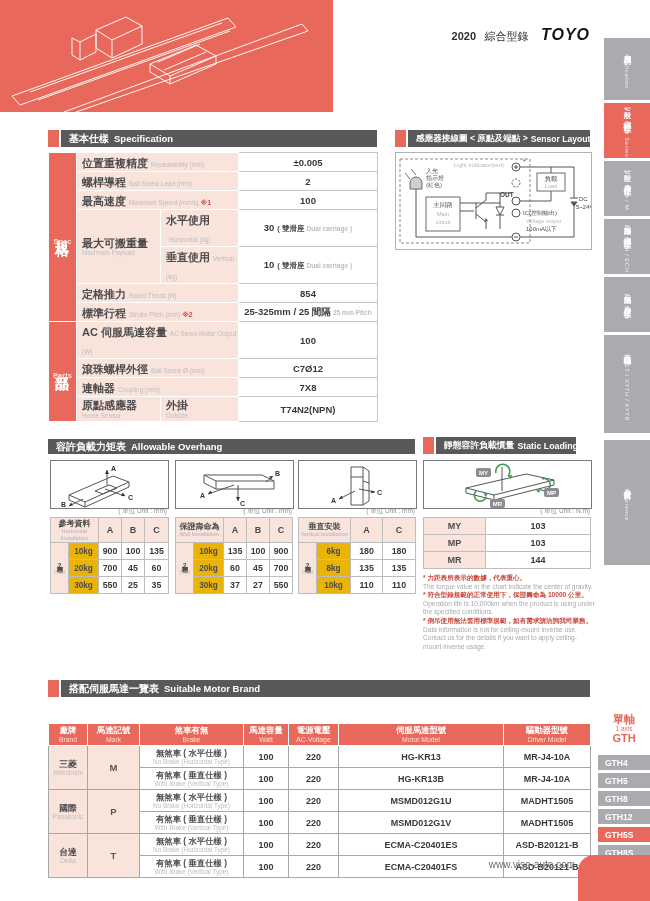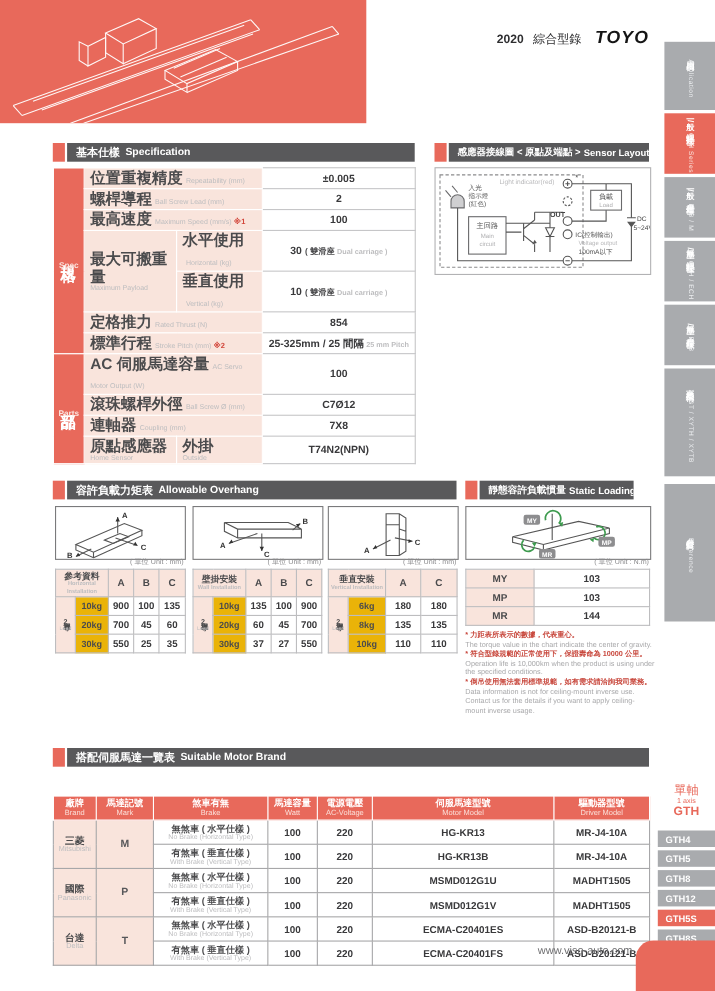--- a/index.html
+++ b/index.html
@@ -30,21 +30,21 @@
   .sec-head .sen{font-size:9.5px;font-weight:700;margin-left:5px;}
 
   
   table{border-collapse:collapse;}
   .spec-table{position:absolute;left:48px;top:152px;width:329px;table-layout:fixed;}
   .spec-table td,.spec-table th{border:1px solid #c6c6c8;padding:0 0 0 5px;height:17px;}
   .spec-table td.value{padding:0;text-align:center;background:#fff;font-size:9.5px;font-weight:700;color:#39393b;}
   .spec-table td.label,.spec-table td.sublabel{background:#F9E4DC;border-color:#fff;border-left-color:#c6c6c8;}
   .spec-table td.label{border-left-color:#fff;}
   .spec-table tr.tall td{height:24px;}
-  .lzh{font-size:14px;font-weight:700;color:#4b4b4d;}
+  .lzh{font-size:11px;font-weight:700;color:#4b4b4d;}
   .len{font-size:6.4px;color:#bdbdbf;margin-left:3px;}
   .mark{font-size:6.8px;color:#D2453A;font-weight:700;margin-left:2px;}
   .stacked .lzh,.stacked .len{display:block;margin-left:0;line-height:1.15;}
   .vnote-zh{font-size:7.5px;font-weight:700;color:#4b4b4d;margin-left:3px;}
   .vnote-en{font-size:6.6px;color:#bdbdbf;margin-left:2px;}
   th.group{background:#E8695B;border-color:#fff;padding:0;}
   .gwrap{display:flex;flex-direction:column;align-items:center;justify-content:center;gap:2px;}
   .gzh{writing-mode:vertical-rl;font-size:14px;font-weight:700;color:#fff;letter-spacing:3px;}
   .gen{font-size:7.5px;color:#fbe3dd;font-weight:700;}
 
@@ -91,21 +91,21 @@
   .motor-table td.brand{background:#F9E4DC;}
   .motor-table td.mk{background:#F9E4DC;font-size:9.5px;font-weight:700;color:#57575a;}
   .bzh{display:block;font-size:8.8px;font-weight:700;color:#4b4b4d;line-height:10px;}
   .ben{display:block;font-size:6.6px;color:#bdbdbf;line-height:8px;}
   .kzh{display:block;font-size:8.4px;font-weight:700;color:#4b4b4d;line-height:10px;}
   .ken{display:block;font-size:6.4px;color:#bdbdbf;line-height:8px;}
   .motor-table td.num,.motor-table td.model{font-size:9px;font-weight:700;color:#39393b;}
 
   
   .series{position:absolute;left:598px;top:714px;width:52px;text-align:center;line-height:1.05;}
-  .series .szh2{display:block;font-size:11px;font-weight:400;color:#E8695B;}
+  .series .szh2{display:block;font-size:11px;font-weight:700;color:#E8695B;}
   .series .sen2{display:block;font-size:6.5px;color:#E8695B;}
   .series .sname{display:block;font-size:11px;font-weight:800;color:#E8695B;margin-top:1px;}
   .mtab{position:absolute;left:598px;width:52px;height:15px;background:#A9ABAE;color:#fff;
         font-size:8.5px;font-weight:700;display:flex;align-items:center;padding-left:7px;box-sizing:border-box;cursor:pointer;}
   .mtab.active{background:#E8695B;}
 
   
   .site{position:absolute;top:859px;right:75px;font-size:10px;color:#6e6e70;}
   .corner{position:absolute;left:578px;top:855px;width:72px;height:46px;background:#E8695B;border-top-left-radius:16px;}
 </style>
@@ -316,21 +316,21 @@
       <path d="M124,14 L178,14 L178,45 M178,53 L178,84 L124,84 M155,14 L155,20 M155,38 L155,48 L124,48" stroke="#555" fill="none"></path>
       <rect x="141" y="20" width="28" height="18" fill="#fff" stroke="#6a6a6c"></rect>
       <text x="155" y="28" font-size="6.5" fill="#555" text-anchor="middle">負載</text>
       <text x="155" y="35" font-size="5.5" fill="#b0b0b2" text-anchor="middle">Load</text>
       <path d="M174,45 h8 M175,49 l3,4 l3,-4 z" stroke="#555" fill="#555"></path>
       <text x="183" y="48" font-size="6" fill="#444">DC</text>
       <text x="180" y="56" font-size="6" fill="#444">5~24V</text>
     </svg>
   </div>
 
-  <div class="sec-head" style="left:48px;top:437px;width:367px;">
+  <div class="sec-head" style="left:48px;top:437px;width:367px;flex-direction:column;">
     <span class="chip"></span>
     <span class="bar">
         <span class="szh">容許負載力矩表</span>
         <span class="sen">Allowable Overhang</span>
       </span>
   </div>
 
   <div class="diagram" style="left:50px;width:117px;">
     <svg width="117" height="47" viewBox="0 0 117 47">
       <g stroke="#555" fill="none">
@@ -422,21 +422,21 @@
     <colgroup>
         <col style="width:18px">
         <col style="width:30px">
         <col style="width:23px">
         <col style="width:23px">
         <col style="width:23px">
       </colgroup>
     <tbody>
         <tr>
           <th class="hd" colspan="2">
-            <span class="hzh2">壁掛安裝</span>
+            <span class="hzh2">保證壽命為</span>
             <span class="hen2">Wall Installation</span>
           </th>
       <th class="abc">A</th>
           <th class="abc">B</th>
           <th class="abc">C</th>
         </tr>
     <tr>
           <td class="lead" rowspan="3">
             <div class="leadwrap">
               <span class="ld-zh">導程</span>

